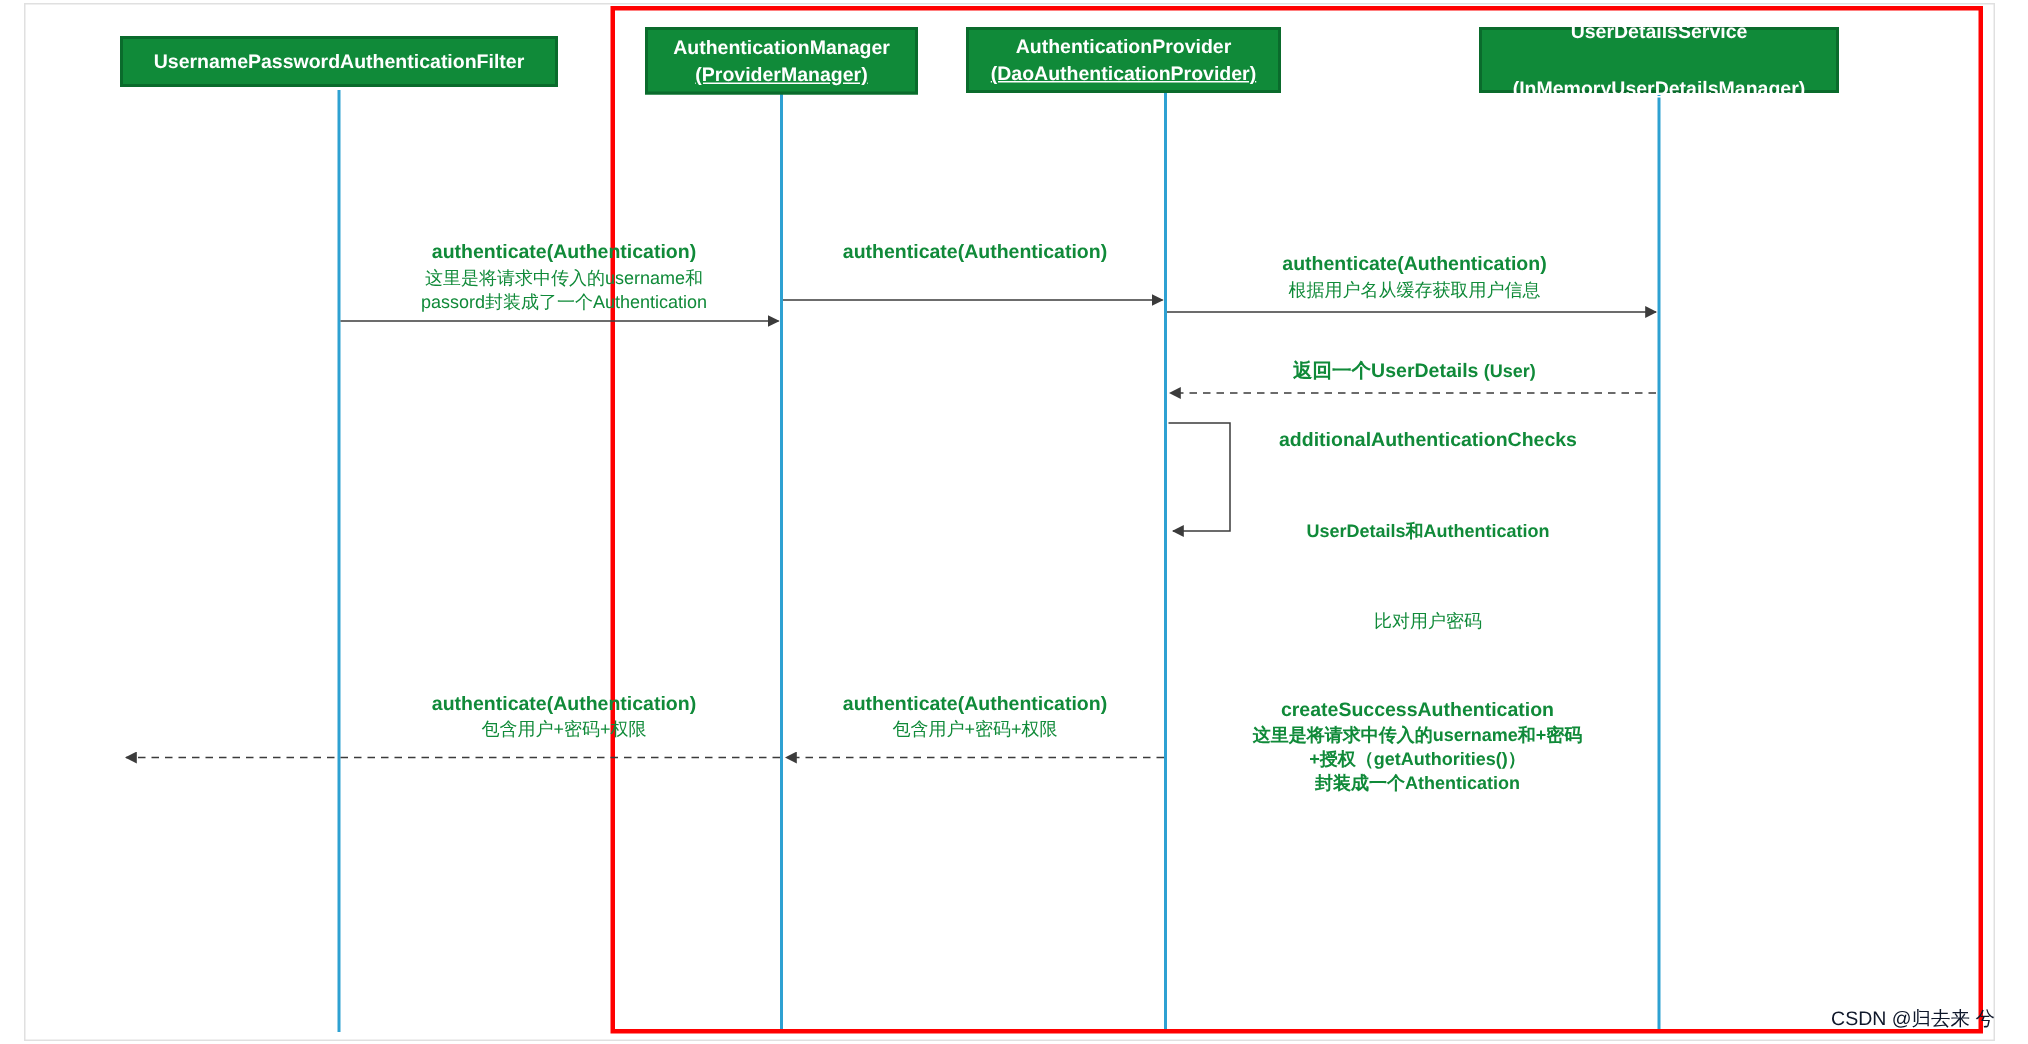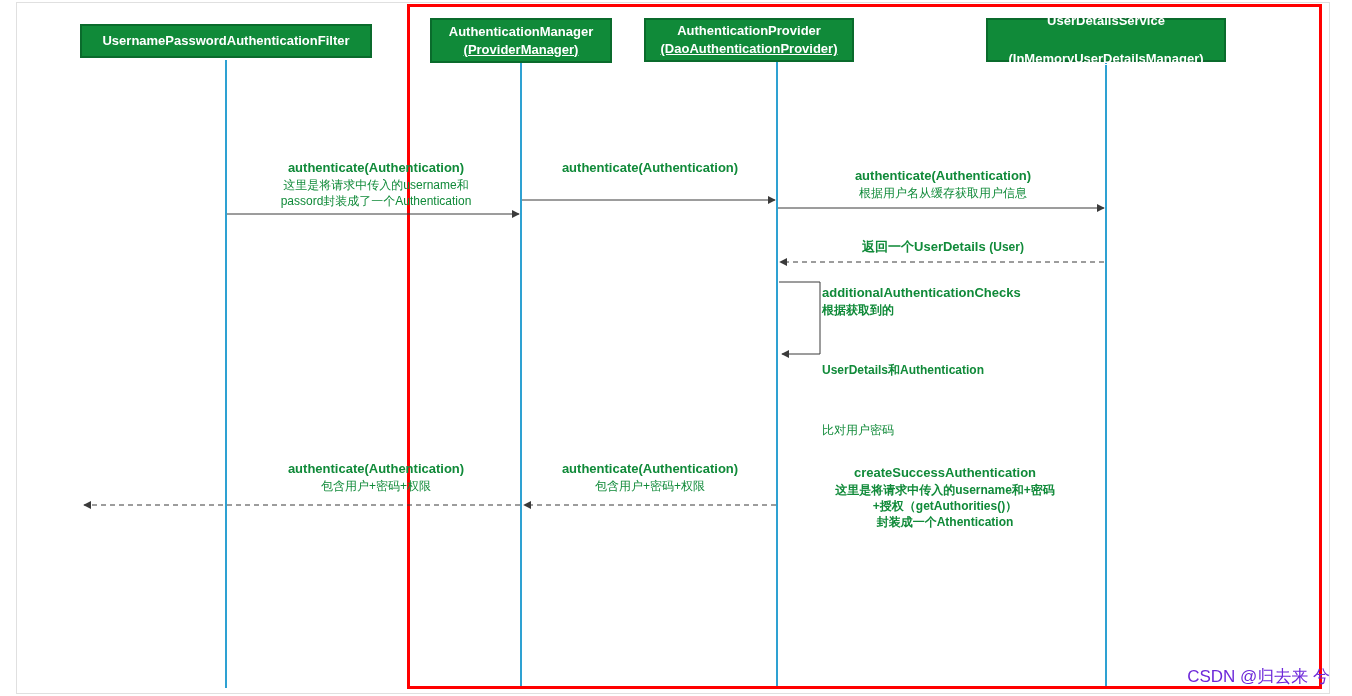--- a/index.html
+++ b/index.html
@@ -67,22 +67,22 @@
     width: 260px;
   }
   .msg-label .note {
     font-weight: 500;
     font-size: 12px;
   }
   .watermark {
     position: absolute;
     right: 22px;
     bottom: 8px;
-    color: #6d28d9;
-    font-size: 17px;
+    color: #0f172a;
+    font-size: 13px;
   }
   svg.arrow {
     position: absolute;
     overflow: visible;
   }
 </style>
 </head>
 <body>
 
 <div class="canvas">
@@ -144,23 +144,22 @@
     <line x1="2" y1="5" x2="328" y2="5" stroke="#3b3b3b" stroke-width="1" marker-end="url(#ah)"></line>
   </svg>
 
   <div class="msg-label" style="left:780px;top:238px;width:326px;">
     <span>返回一个UserDetails </span><span class="note" style="font-weight:700">(User)</span>
   </div>
   <svg class="arrow" style="left:776px;top:257px;width:331px;height:10px;">
     <line x1="328" y1="5" x2="4" y2="5" stroke="#3b3b3b" stroke-width="1" stroke-dasharray="5,4" marker-end="url(#ah)"></line>
   </svg>
 
-  <div class="msg-label" style="left:822px;top:284px;width:260px;text-align:left;">
+  <div class="msg-label" style="left:822px;top:284px;width:260px;text-align:center;">
     <div>additionalAuthenticationChecks</div>
-    <div class="note" style="font-weight:700;">根据获取到的</div>
     <div class="note" style="font-weight:700;margin-top:44px;">UserDetails和Authentication</div>
     <div class="note" style="font-weight:400;margin-top:44px;">比对用户密码</div>
   </div>
   <svg class="arrow" style="left:776px;top:276px;width:60px;height:90px;">
     <polyline points="3,6 44,6 44,78 6,78" fill="none" stroke="#3b3b3b" stroke-width="1" marker-end="url(#ah)"></polyline>
   </svg>
 
   <div class="msg-label" style="left:800px;top:425px;width:290px;margin-top:39px;">
     <div>createSuccessAuthentication</div>
     <div class="note" style="font-weight:700;">这里是将请求中传入的username和+密码</div>

